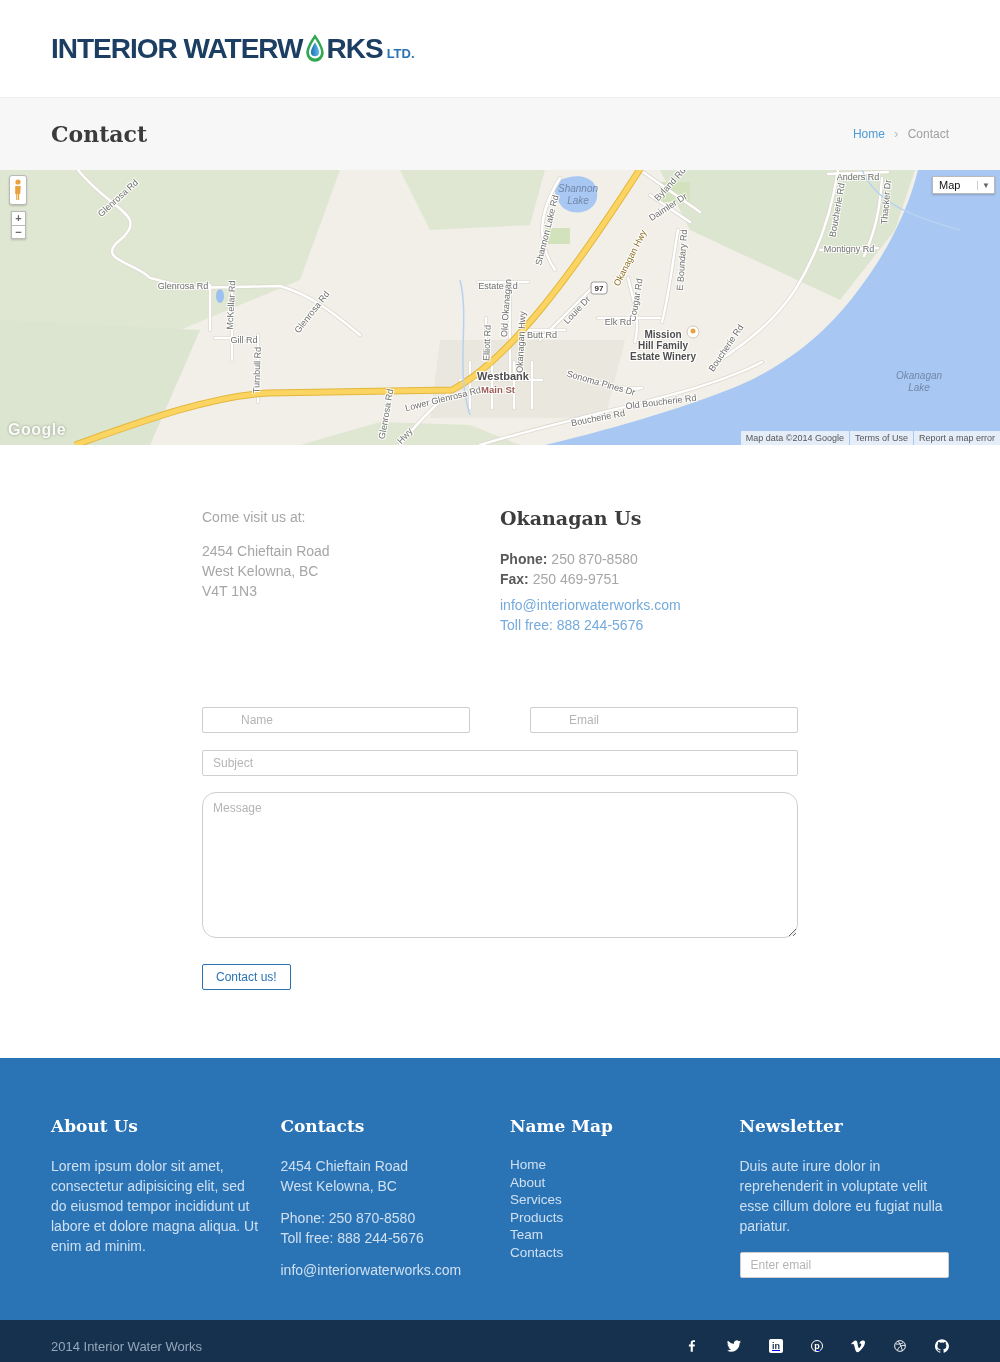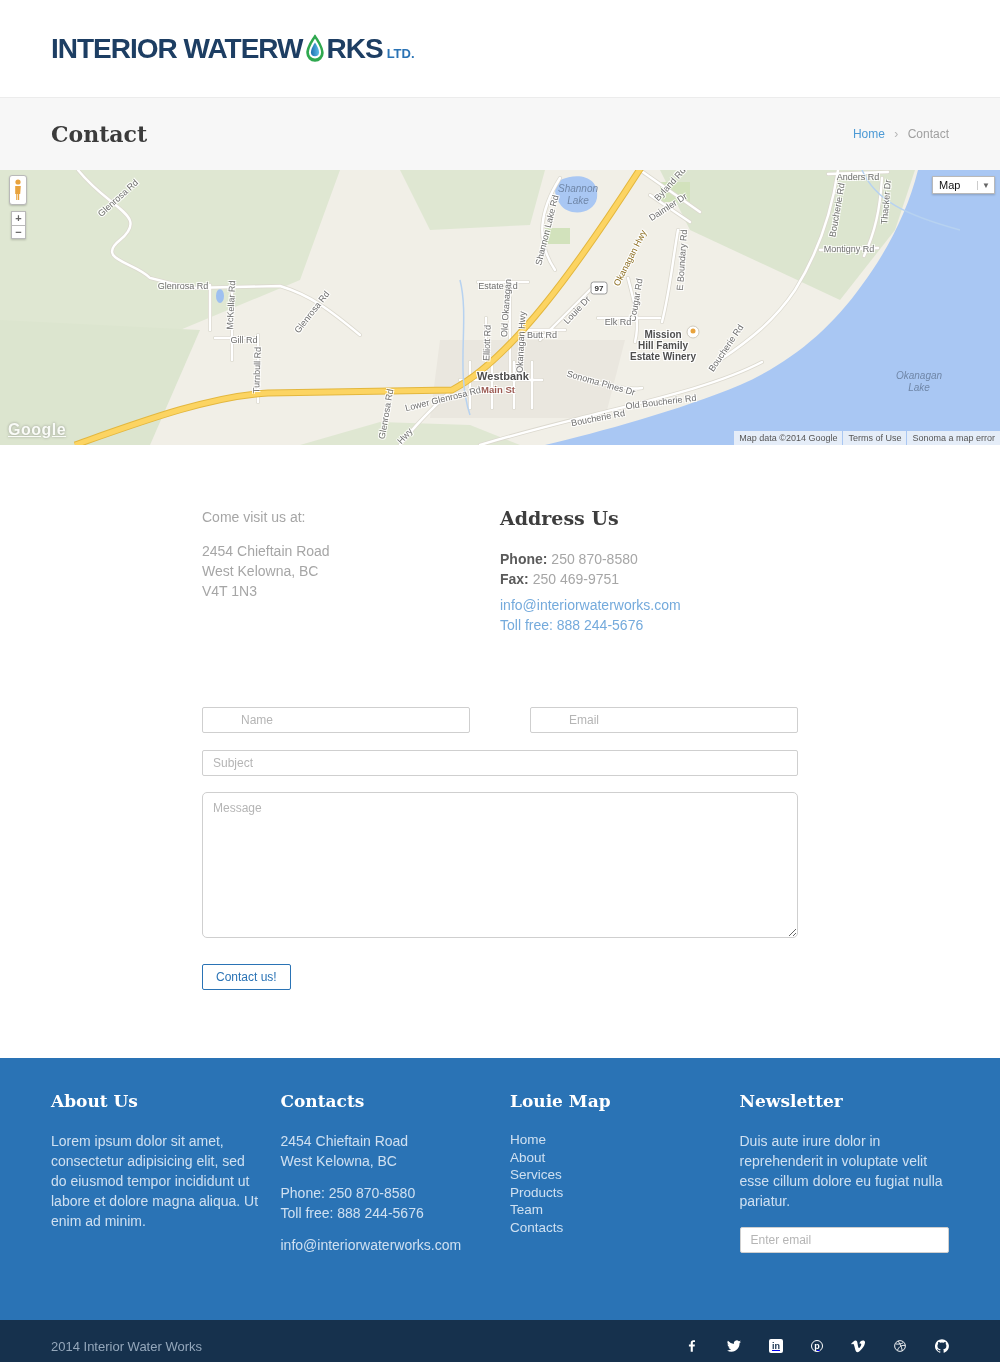--- a/index.html
+++ b/index.html
@@ -38,49 +38,49 @@
             box-shadow:0 1px 2px rgba(0,0,0,.2); display:flex; align-items:center; justify-content:center; cursor:pointer; }
   .zoomctl { position:absolute; left:11px; top:41px; width:15px; box-shadow:0 1px 2px rgba(0,0,0,.2); }
   .zoomctl div { height:14px; background:#fff; border:1px solid #b9b9b9; color:#666; font-size:11px; font-weight:bold;
                  line-height:12px; text-align:center; cursor:pointer; }
   .zoomctl div:first-child { border-bottom:none; }
   .maptype { position:absolute; right:5px; top:6px; width:63px; height:18px; background:#fff; border:1px solid #b9b9b9;
              box-shadow:0 1px 2px rgba(0,0,0,.2); font-size:11px; color:#111; display:flex; align-items:center; cursor:pointer; }
   .maptype .lbl { padding-left:6px; flex:1; }
   .maptype .caret { border-left:1px solid #ccc; padding:0 4px; color:#666; font-size:8px; }
   .gwm { position:absolute; left:8px; bottom:6px; font-size:16px; font-weight:bold; color:#fff; opacity:.85;
-         text-shadow:0 0 3px rgba(80,80,80,.6); letter-spacing:.5px;text-decoration:underline; }
+         text-shadow:0 0 3px rgba(80,80,80,.6); letter-spacing:.5px; }
   .attrib { position:absolute; right:0; bottom:0; display:flex; font-size:9px; color:#565656; }
   .attrib span { background:rgba(250,250,250,.75); padding:2px 5px; margin-left:1px; }
   .shield { position:absolute; left:599px; top:118px; transform:translate(-50%,-50%); background:#fff; border:1px solid #999;
             border-radius:3px; font-size:8px; color:#333; padding:1px 3px; font-weight:bold; }
 
   
   .content { padding:62px 0 0; }
   .narrow { width:596px; margin:0 auto; }
   .cols { display:flex; margin-bottom:58px; }
   .col { width:50%; }
   .content h2 { font-family:"DejaVu Serif", serif; font-size:19px; color:#3d3d3d; margin-bottom:20px; }
   .content p { font-size:14px; line-height:20px; color:#a6a6a6; margin-bottom:14px; }
   .content strong { color:#5a5a5a; }
   .content a { color:#74aadc; text-decoration:none; }
   form .row2 { display:flex; justify-content:space-between; margin-bottom:17px; }
   input[type=text] { width:100%; height:26px; border:1px solid #cfcfcf; border-radius:2px; padding:0 10px; font-size:12px;
                      font-family:"Liberation Sans", sans-serif; color:#444; outline:none; }
   .row2 input[type=text] { width:268px;padding-left:38px; }
   .subject-row { margin-bottom:16px; }
-  textarea { width:100%; height:146px; border:1px solid #cfcfcf; border-radius:5px; padding:8px 10px; font-size:12px;
+  textarea { width:100%; height:146px; border:1px solid #cfcfcf; border-radius:14px; padding:8px 10px; font-size:12px;
              font-family:"Liberation Sans", sans-serif; color:#444; resize:both; outline:none; }
   ::placeholder { color:#b5b5b5; opacity:1; }
   .submit-btn { margin-top:22px; background:#fff; border:1px solid #2a73b5; border-radius:2px; color:#2a73b5;
                 font-size:12px; padding:5px 13px; cursor:pointer; font-family:"Liberation Sans", sans-serif; }
 
   
   footer { margin-top:68px; height:262px; background:#2a73b5; overflow:hidden; }
-  .footer-cols { display:grid; grid-template-columns:repeat(4,1fr); column-gap:20px; padding-top:33px; }
+  .footer-cols { display:grid; grid-template-columns:repeat(4,1fr); column-gap:20px; padding-top:58px; }
   footer h3 { font-family:"DejaVu Serif", serif; font-size:17px; color:#fff; margin-bottom:20px; }
   footer p, footer a { font-size:14px; line-height:20px; color:#cfe0f1; text-decoration:none; }
   footer p { margin-bottom:12px; }
   .sitemap a { display:block; font-size:13.5px; line-height:17.5px; }
   .nl-input { width:100%; height:27px; border:none; border-radius:1px; padding:0 10px; font-size:13px; margin-top:4px;
               font-family:"Liberation Sans", sans-serif; color:#555; outline:none; }
 
   
   .bottombar { height:52px; background:#16314d; }
   .bottombar .container { height:52px; display:flex; align-items:center; justify-content:space-between; }
@@ -230,37 +230,37 @@
     <div>−</div>
   </div>
   <div class="maptype">
     <span class="lbl">Map</span>
     <span class="caret">▼</span>
   </div>
   <div class="gwm">Google</div>
   <div class="attrib">
     <span>Map data ©2014 Google</span>
     <span>Terms of Use</span>
-    <span>Sonoma a map error</span>
+    <span>Report a map error</span>
   </div>
 </section>
 
 <section class="content">
   <div class="narrow">
     <div class="cols">
       <div class="col">
         <p>Come visit us at:</p>
         <p>
           <span>2454 Chieftain Road</span><br>
           <span>West Kelowna, BC</span><br>
           <span>V4T 1N3</span>
         </p>
       </div>
       <div class="col">
-        <h2>Address Us</h2>
+        <h2>Okanagan Us</h2>
         <p style="margin-bottom:6px;">
           <strong>Phone:</strong> <span>250 870-8580</span><br>
           <strong>Fax:</strong> <span>250 469-9751</span>
         </p>
         <p>
           <a>info@interiorwaterworks.com</a><br>
           <a>Toll free: 888 244-5676</a>
         </p>
       </div>
     </div>
@@ -292,21 +292,21 @@
       </p>
       <p>
         <span>Phone: 250 870-8580</span><br>
         <span>Toll free: 888 244-5676</span>
       </p>
       <p>
         <a>info@interiorwaterworks.com</a>
       </p>
     </div>
     <div>
-      <h3>Louie Map</h3>
+      <h3>Name Map</h3>
       <div class="sitemap" id="sitemap-links">
           <a href="#">Home</a>
           <a href="#">About</a>
           <a href="#">Services</a>
           <a href="#">Products</a>
           <a href="#">Team</a>
           <a href="#">Contacts</a>
         </div>
     </div>
     <div>

